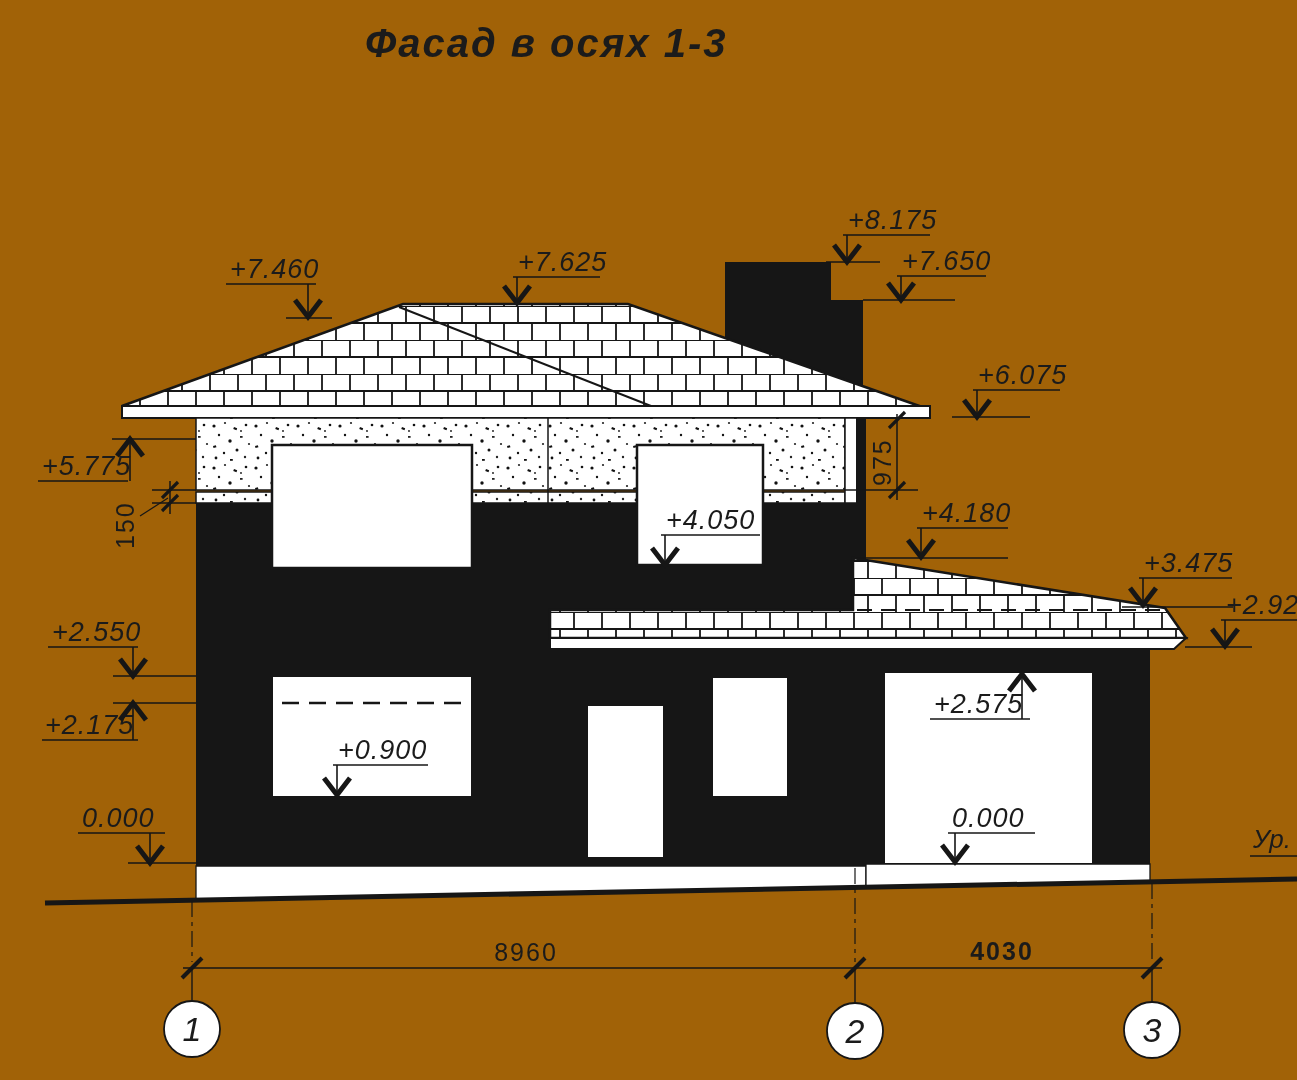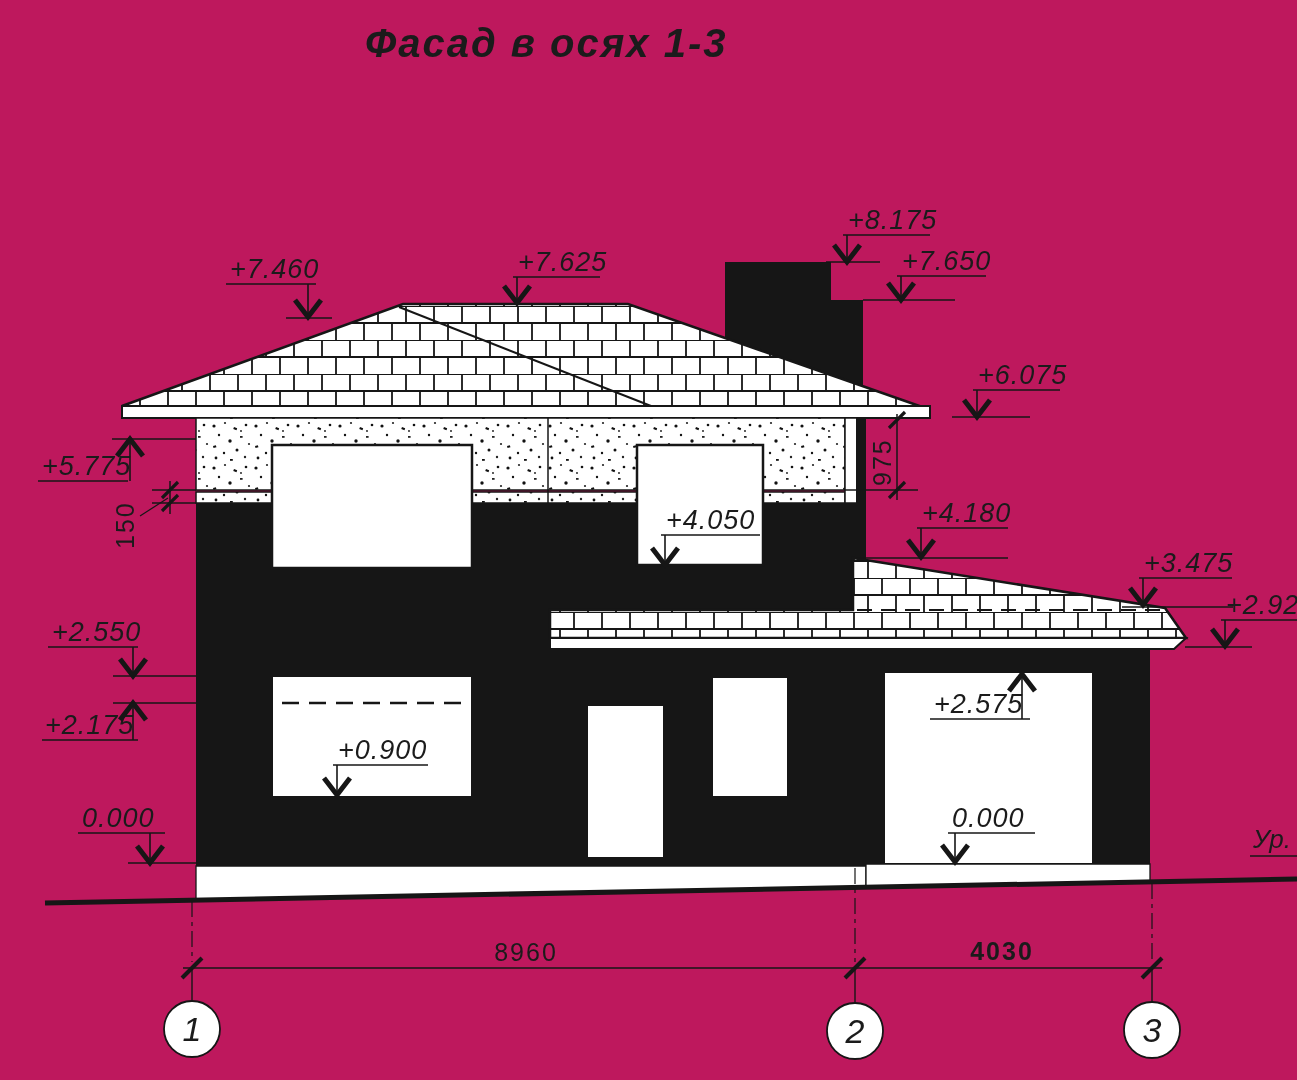--- a/index.html
+++ b/index.html
@@ -1,16 +1,16 @@
 <!DOCTYPE html>
 <html><head>
 <meta charset="utf-8">
 <style>
   html,body{margin:0;padding:0;background:#ffffff;}
-  .page{position:relative;width:1297px;height:1080px;background:#be185d;overflow:hidden;
+  .page{position:relative;width:1297px;height:1080px;background:#a16207;overflow:hidden;
         font-family:"Liberation Sans",sans-serif;}
   svg{display:block}
   .ink{stroke:#161616;}
   text{fill:#1b1b1b;}
   .t-title{font-size:40px;font-style:italic;font-weight:bold;letter-spacing:2px;}
   .t-mark{font-size:27px;font-style:italic;letter-spacing:1px;}
   .t-dim{font-size:25px;letter-spacing:2px;}
   .t-dim-b{font-size:25px;font-weight:bold;letter-spacing:2px;}
   .t-axis{font-size:34px;font-style:italic;}
   .t-ur{font-size:26px;font-style:italic;}

